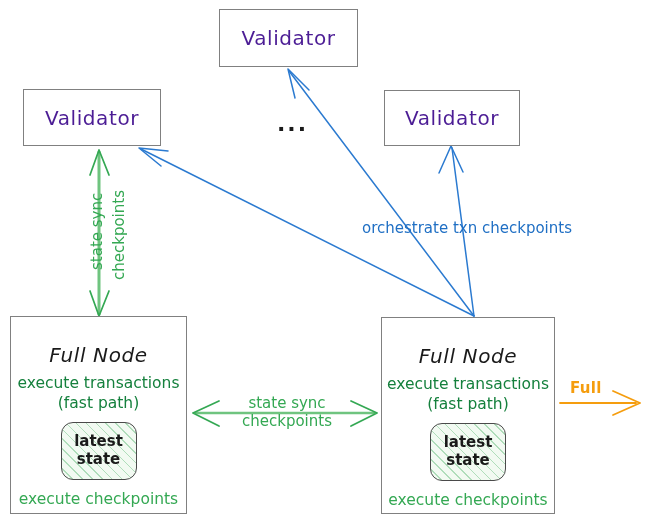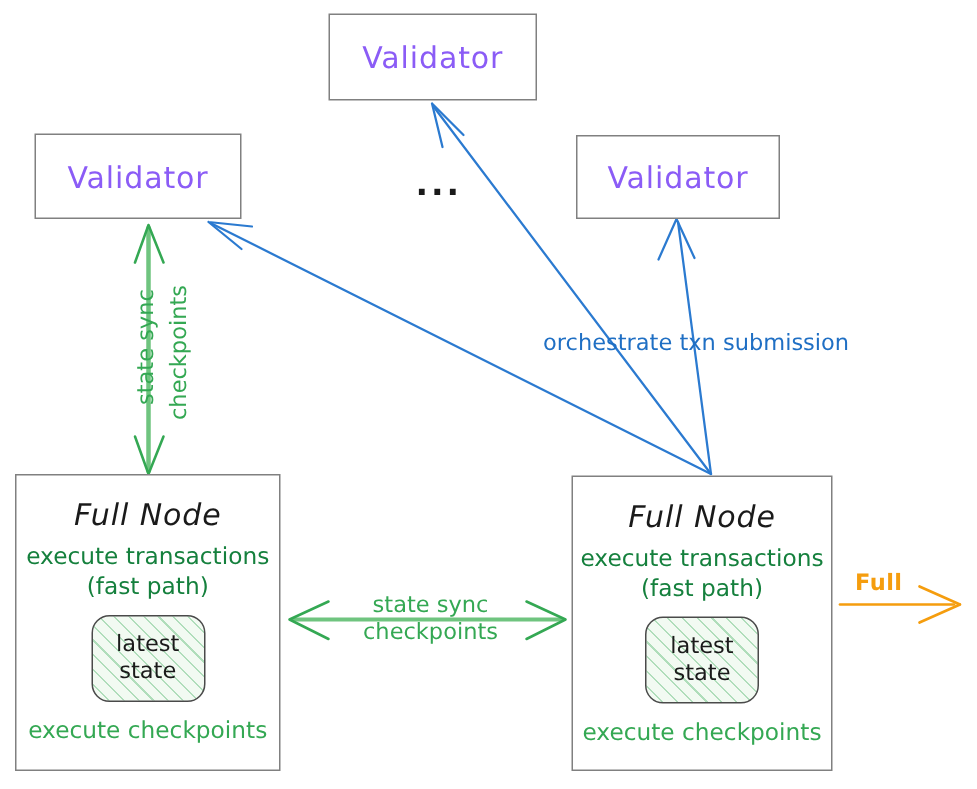--- a/index.html
+++ b/index.html
@@ -32,30 +32,30 @@
     background: #ffffff;
     display: flex;
     flex-direction: column;
     align-items: center;
   }
   .validator-box {
     justify-content: center;
   }
   .validator-label {
     font-size: 20px;
-    color: #8b5cf6;
+    color: #4c1d95;
     letter-spacing: 0.6px;
     font-family: "DejaVu Sans", sans-serif;
     text-align: right;
   }
   .fullnode-title {
     font-size: 20px;
     color: #1a1a1a;
     letter-spacing: 0.6px;
-    margin-top: 14px;
+    margin-top: 26px;
     font-style: italic;
   }
   .fn-blue {
     color: #15803d;
     font-size: 15.5px;
     text-align: center;
     line-height: 1.28;
     margin-top: 7px;
   }
   .fn-green {
@@ -77,20 +77,21 @@
         rgba(255,255,255,0) 1px,
         rgba(255,255,255,0) 7px);
     display: flex;
     flex-direction: column;
     justify-content: center;
     align-items: center;
     font-size: 15px;
     color: #1a1a1a;
     line-height: 1.18;
     margin: 8px 0 10px 0;
+    font-weight: bold;
   }
   .float-label {
     position: absolute;
     font-size: 15px;
     line-height: 1.22;
     white-space: nowrap;
   }
   .lbl-green { color: #34a853; }
   .lbl-blue  { color: #1f6fc4; }
   .lbl-orange{ color: #f59d0e; font-weight: bold; letter-spacing: 0.3px;}
@@ -190,17 +191,17 @@
   </div>
 
   <div class="vert-label" style="left:88px; top:270px;">state sync</div>
   <div class="vert-label" style="left:110px; top:280px;">checkpoints</div>
 
   <div class="float-label lbl-green center-row" style="left:232px; top:394px; width:110px; text-align:center;">
     <span>state sync</span>
     <span>checkpoints</span>
   </div>
 
-  <div class="float-label lbl-blue" style="left:362px; top:219px;">orchestrate txn submission</div>
+  <div class="float-label lbl-blue" style="left:362px; top:219px;">orchestrate txn checkpoints</div>
 
   <div class="float-label lbl-orange" style="left:570px; top:379px;">Full</div>
 
 </div>
 
 </body></html>

